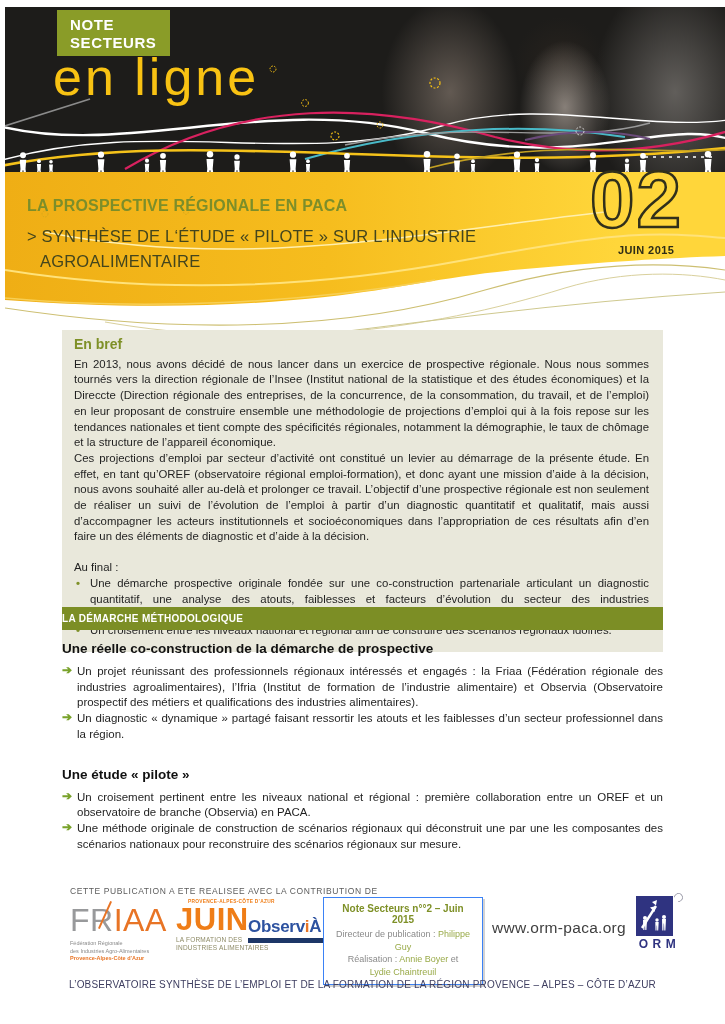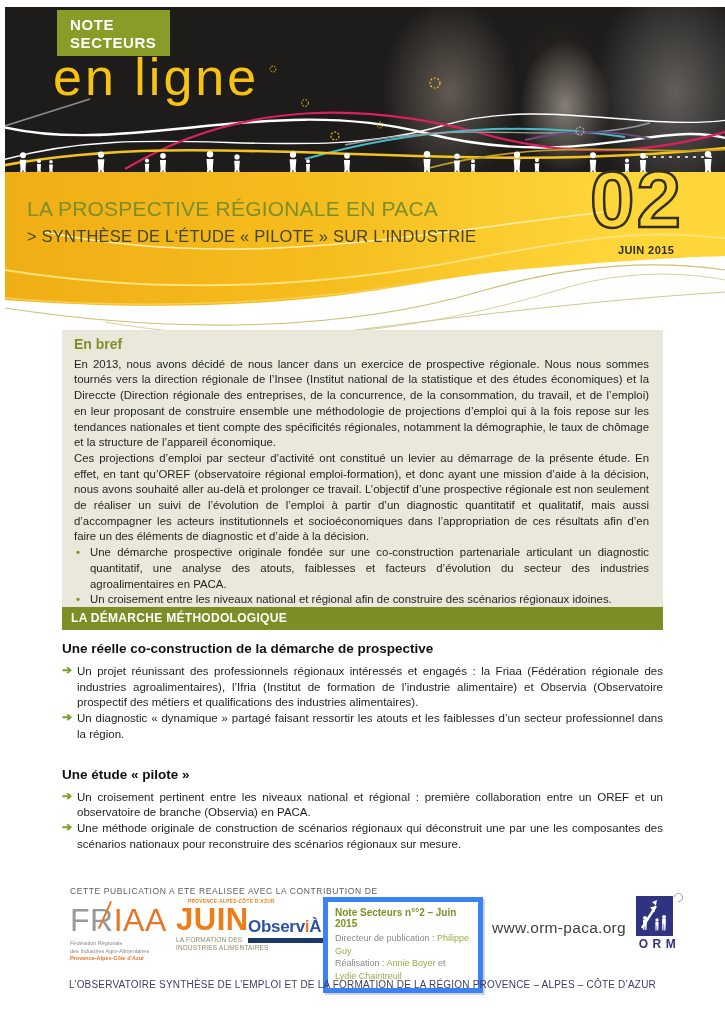--- a/index.html
+++ b/index.html
@@ -17,39 +17,39 @@
       radial-gradient(105px 150px at 295px 85px, rgba(165,160,155,0.5), rgba(0,0,0,0) 78%),
       #1d1c1a; }
   #note-badge { position:absolute; left:52px; top:3px; width:113px; height:46px; background:#8a9c28;
       color:#ffffff; font-size:15px; font-weight:bold; line-height:18px; letter-spacing:0.6px; padding:6px 0 0 13px; }
   #masthead { position:absolute; left:48px; top:44px; font-size:52px; font-weight:normal; letter-spacing:3px;
       color:#f8c213; line-height:1; }
   #header-deco { position:absolute; left:0; top:0; width:720px; height:165px; pointer-events:none; }
 
   
   #band { position:absolute; left:5px; top:172px; width:720px; height:178px; }
-  #band-title { position:absolute; left:27px; top:197px; font-size:21px; font-weight:normal; color:#7c8e2a; letter-spacing:0.2px; }
+  #band-title { position:absolute; left:27px; top:197px; font-size:16px; font-weight:bold; color:#7c8e2a; letter-spacing:0.2px; }
   #band-sub1 { position:absolute; left:27px; top:227px; font-size:16.5px; color:#43451d; letter-spacing:0.2px; }
   #band-sub2 { position:absolute; left:40px; top:252px; font-size:16.5px; color:#43451d; letter-spacing:0.2px; }
   #issue-number { position:absolute; left:590px; top:160px; font-size:80px; font-weight:bold; line-height:1;
       letter-spacing:2px; color:rgba(255,216,58,0.15); -webkit-text-stroke:2.5px #31301b; }
   #issue-date { position:absolute; left:618px; top:244px; font-size:11px; font-weight:bold; color:#2e2d17; letter-spacing:0.4px; }
 
   
   #enbref { position:absolute; left:62px; top:330px; width:601px; background:#e9e8db; padding:7px 14px 13px 12px;
       font-size:11.4px; line-height:15.7px; color:#1f1f1f; }
   #enbref h2 { font-size:14px; color:#7e9027; font-weight:bold; margin-bottom:4px; }
   #enbref p { text-align:justify; }
   #aufinal { margin-top:15px; }
   .dot-item { position:relative; padding-left:16px; text-align:justify; }
   .dot-item .dot { position:absolute; left:2px; top:0; color:#7e9027; font-weight:bold; }
 
   
   #method-bar { position:absolute; left:62px; top:607px; width:601px; height:23px; background:#7c8e25;
-      color:#ffffff; font-size:12px; font-weight:bold; line-height:23px; padding-left:9px; letter-spacing:0.3px; }
+      color:#ffffff; font-size:10px; font-weight:bold; line-height:23px; letter-spacing:0.3px; }
   #method { position:absolute; left:62px; top:641px; width:601px; font-size:11.5px; line-height:15.8px; color:#1f1f1f; }
   #method h3 { font-size:13.5px; font-weight:bold; color:#111; margin-bottom:7px; }
   .subsection + .subsection { margin-top:24px; }
   .arrow-item { position:relative; padding-left:15px; text-align:justify; }
   .arrow-item .arrow { position:absolute; left:0; top:-1px; color:#79a22b; font-weight:bold; font-size:12px; }
 
   
   #contrib { position:absolute; left:70px; top:886px; font-size:8.5px; color:#5c5c5c; letter-spacing:0.6px; }
 
   #friaa { position:absolute; left:70px; top:902px; width:105px; }
@@ -63,21 +63,21 @@
   #ifria .top { font-size:4.8px; color:#ef7d17; font-weight:bold; letter-spacing:0.3px; margin-left:12px; }
   #ifria .name { font-size:31px; font-weight:bold; color:#ef7d17; line-height:32px; letter-spacing:0.5px; }
   #ifria .sub { font-size:6.5px; color:#8d8a66; line-height:8px; letter-spacing:0.2px; }
 
   #observia { position:absolute; left:248px; top:917px; width:80px; }
   #observia .name { font-size:17px; font-weight:bold; color:#2d52a0; letter-spacing:-0.3px; }
   #observia .name .i-orange { color:#e87425; }
   #observia .bar { width:76px; height:5px; background:#1c3667; margin-top:1px; }
 
   #notebox { position:absolute; left:323px; top:897px; width:160px; background:#fff;
-      border:5px solid #3b82f6; box-shadow:2px 2px 0 rgba(130,130,130,0.35); padding:5px 7px 6px; }
+      border:1px solid #3b82f6; box-shadow:2px 2px 0 rgba(130,130,130,0.35); padding:5px 7px 6px;text-align:center; }
   #notebox .nb-title { font-size:10px; font-weight:bold; color:#7e9027; margin-bottom:3px; }
   #notebox .nb-line { font-size:9px; color:#8a8a8a; line-height:12.5px; }
   #notebox .green { color:#9aab4a; }
 
   #website { position:absolute; left:492px; top:919px; font-size:15.5px; color:#404040; letter-spacing:0.3px; text-decoration:none; }
 
   #orm { position:absolute; left:635px; top:896px; width:46px; text-align:center; }
   #orm .square { position:relative; width:37px; height:40px; background:#2f3380; margin-left:1px; }
   #orm .reg { position:absolute; left:38px; top:-3px; width:9px; height:9px; border:1.4px solid #9a9aa8; border-radius:50%;
       border-left-color:transparent; transform:rotate(-40deg); }
@@ -165,27 +165,29 @@
     <path d="M0,126 C140,139 300,131 430,108" stroke="#f7cf55" stroke-width="1.5" fill="none"></path>
     <path d="M0,136 C170,162 340,160 480,118 C570,92 650,88 720,98" stroke="#cdbf72" stroke-width="1.2" fill="none"></path>
     <path d="M100,150 C260,178 420,160 560,116 C620,98 680,100 720,108" stroke="#d9d09c" stroke-width="1" fill="none"></path>
     <path d="M240,172 C400,152 560,130 720,120" stroke="#cfc98f" stroke-width="1" fill="none"></path>
     <circle cx="40" cy="42" r="3" fill="none" stroke="#d8a91a" stroke-width="1" stroke-dasharray="1.6 1.3"></circle>
     <circle cx="181" cy="40" r="2.4" fill="none" stroke="#d8a91a" stroke-width="1" stroke-dasharray="1.5 1.2"></circle>
   </svg>
 
   <div id="band-title">LA PROSPECTIVE RÉGIONALE EN PACA</div>
   <div id="band-sub1">&gt; SYNTHÈSE DE L‘ÉTUDE « PILOTE » SUR L’INDUSTRIE</div>
+  <div id="band-sub2">AGROALIMENTAIRE</div>
   <div id="issue-number">02</div>
   <div id="issue-date">JUIN 2015</div>
 
   <div id="enbref">
     <h2>En bref</h2>
     <p>En 2013, nous avons décidé de nous lancer dans un exercice de prospective régionale. Nous nous sommes tournés vers la direction régionale de l’Insee (Institut national de la statistique et des études économiques) et la Direccte (Direction régionale des entreprises, de la concurrence, de la consommation, du travail, et de l’emploi) en leur proposant de construire ensemble une méthodologie de projections d’emploi qui à la fois repose sur les tendances nationales et tient compte des spécificités régionales, notamment la démographie, le taux de chômage et la structure de l’appareil économique.</p>
     <p>Ces projections d’emploi par secteur d’activité ont constitué un levier au démarrage de la présente étude. En effet, en tant qu’OREF (observatoire régional emploi-formation), et donc ayant une mission d’aide à la décision, nous avons souhaité aller au-delà et prolonger ce travail. L’objectif d’une prospective régionale est non seulement de réaliser un suivi de l’évolution de l’emploi à partir d’un diagnostic quantitatif et qualitatif, mais aussi d’accompagner les acteurs institutionnels et socioéconomiques dans l’appropriation de ces résultats afin d’en faire un des éléments de diagnostic et d’aide à la décision.</p>
+    <div id="aufinal">Au final :</div>
     <div class="dot-item">
       <span class="dot">•</span>
       <span>Une démarche prospective originale fondée sur une co-construction partenariale articulant un diagnostic quantitatif, une analyse des atouts, faiblesses et facteurs d’évolution du secteur des industries agroalimentaires en PACA.</span>
     </div>
     <div class="dot-item">
       <span class="dot">•</span>
       <span>Un croisement entre les niveaux national et régional afin de construire des scénarios régionaux idoines.</span>
     </div>
   </div>
 

